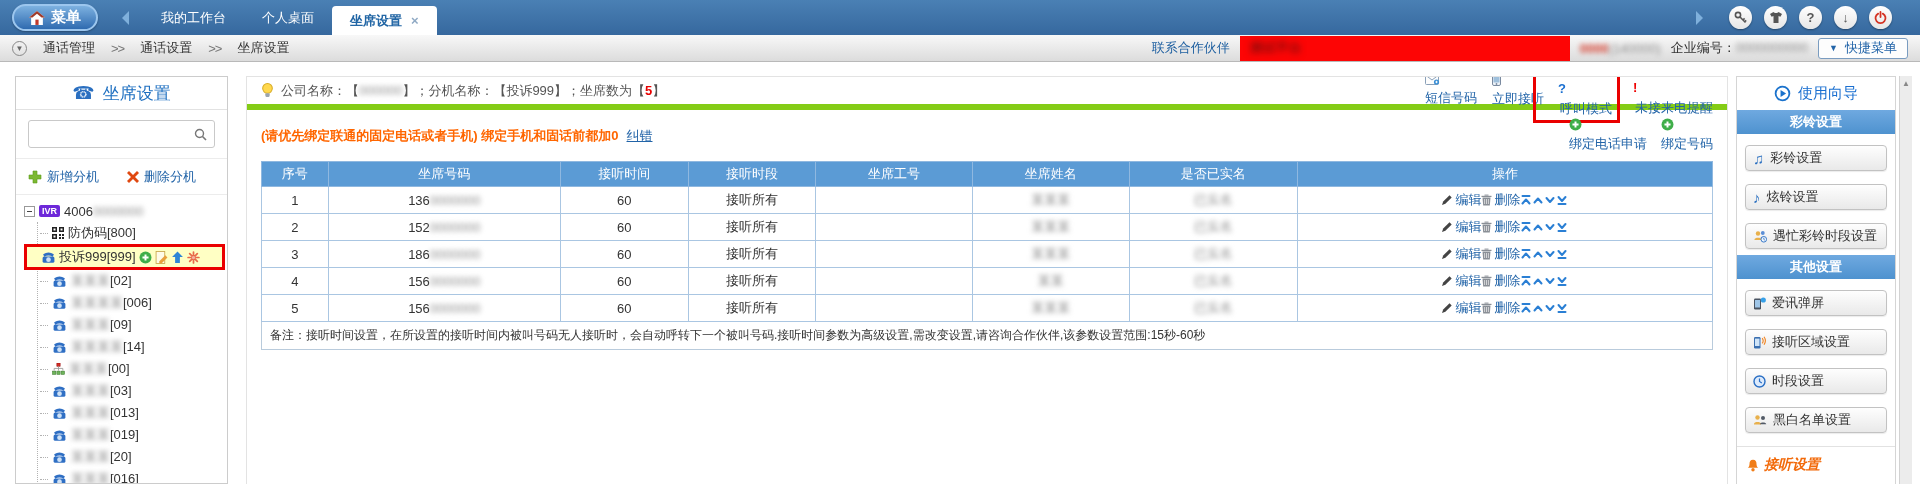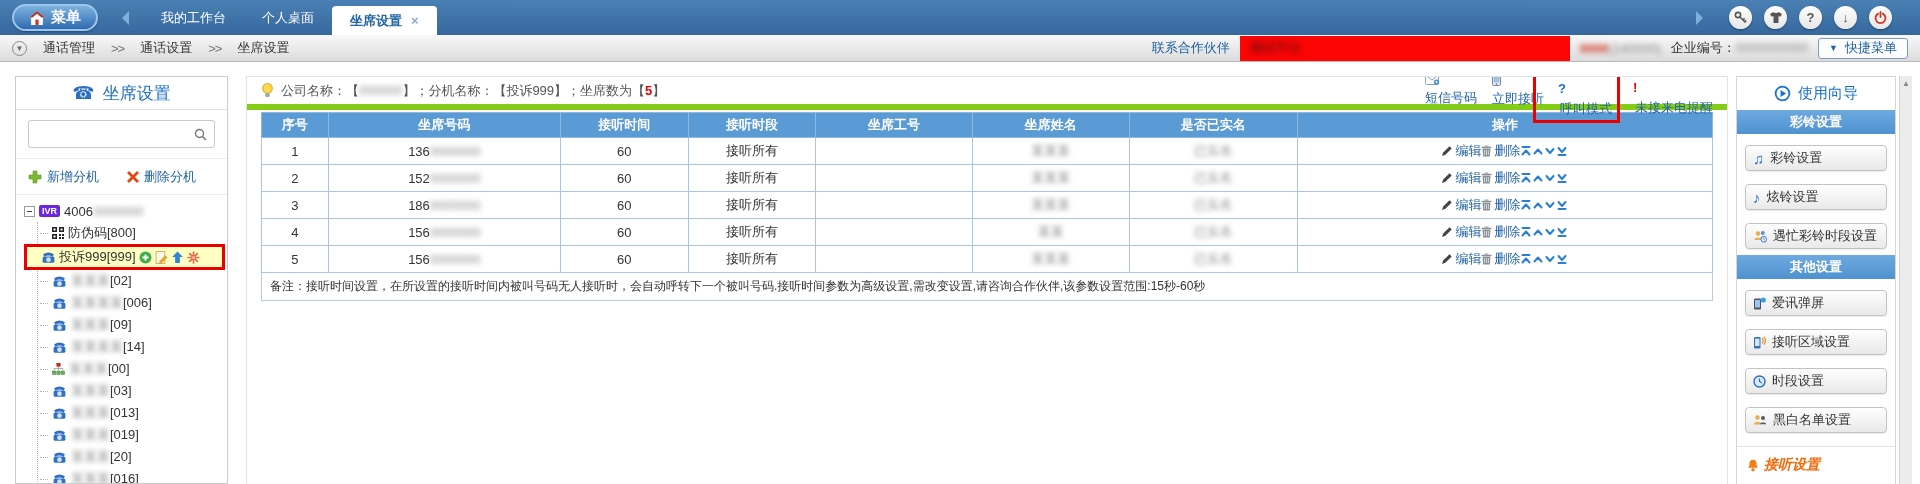--- a/index.html
+++ b/index.html
@@ -81,21 +81,21 @@
   .hl-links { display:flex; align-items:center; gap:15px; }
   .hlink { color:#2264a8; display:flex; gap:4px; cursor:pointer;flex-direction:column; }
   .redframe { border:3px solid #ea0000; padding:2px 5px 2px 24px; margin-left:-26px; background:transparent; }
   .qmark { color:#1a6fd0; font-weight:bold; margin-left:-2px; }
   .bang { color:#e00; font-weight:bold; margin-left:-2px; }
   .mp-sub { display:flex; align-items:center; justify-content:space-between; padding:8px 14px 6px; }
   .notice { color:#f60; font-weight:bold; }
   .jiucuo { color:#2264a8; text-decoration:underline; font-weight:normal; margin-left:8px; cursor:pointer; }
   .bind-links { display:flex; gap:14px; }
   table { width:calc(100% - 28px); margin:2px 14px 0; border-collapse:collapse; table-layout:fixed; }
-  th { background:#5b9bd5; color:#fff; font-weight:bold; height:25px; border:1px solid #8fb8e0; font-size:13px; }
+  th { background:#5b9bd5; color:#fff; font-weight:normal; height:25px; border:1px solid #8fb8e0; font-size:13px; }
   td { height:27px; border:1px solid #aac6e2; text-align:center; background:#fff; overflow:hidden; }
   .act { display:inline-flex; align-items:center; }
   .act a { color:#2264a8; display:inline-flex; align-items:center; gap:2px; cursor:pointer; }
   .arr { cursor:pointer; display:inline-flex; }
   .note-box { margin:0 14px; border:1px solid #b9cbdc; border-top:none; padding:5px 8px; font-size:12px; color:#333; }
 
   
   .rp-guide { height:33px; display:flex; align-items:center; justify-content:center; gap:7px; color:#1a6fd0;
               font-size:15px; cursor:pointer; }
   .rp-header { height:24px; background:linear-gradient(#6fa9e0,#4e92cf); color:#fff; font-weight:bold;
@@ -501,20 +501,39 @@
             </svg>
           <span class="qmark">?</span>
           <span>呼叫模式</span>
         </span>
         <span class="hlink">
           <svg class="ic" width="15" height="11">
               <use href="#i-mail2"></use>
             </svg>
           <span class="bang">!</span>
           <span>未接来电提醒</span>
+        </span>
+      </div>
+    </div>
+    <div class="mp-sub">
+      <div class="notice">
+        <span>(请优先绑定联通的固定电话或者手机) 绑定手机和固话前都加0</span><span class="jiucuo">纠错</span>
+      </div>
+      <div class="bind-links">
+        <span class="hlink">
+          <svg class="ic" width="13" height="13">
+              <use href="#i-plus"></use>
+            </svg>
+          <span>绑定电话申请</span>
+        </span>
+        <span class="hlink">
+          <svg class="ic" width="13" height="13">
+              <use href="#i-plus"></use>
+            </svg>
+          <span>绑定号码</span>
         </span>
       </div>
     </div>
 
     <table>
       <colgroup>
         <col style="width:4.6%">
           <col style="width:16%">
           <col style="width:8.8%">
           <col style="width:8.8%">

